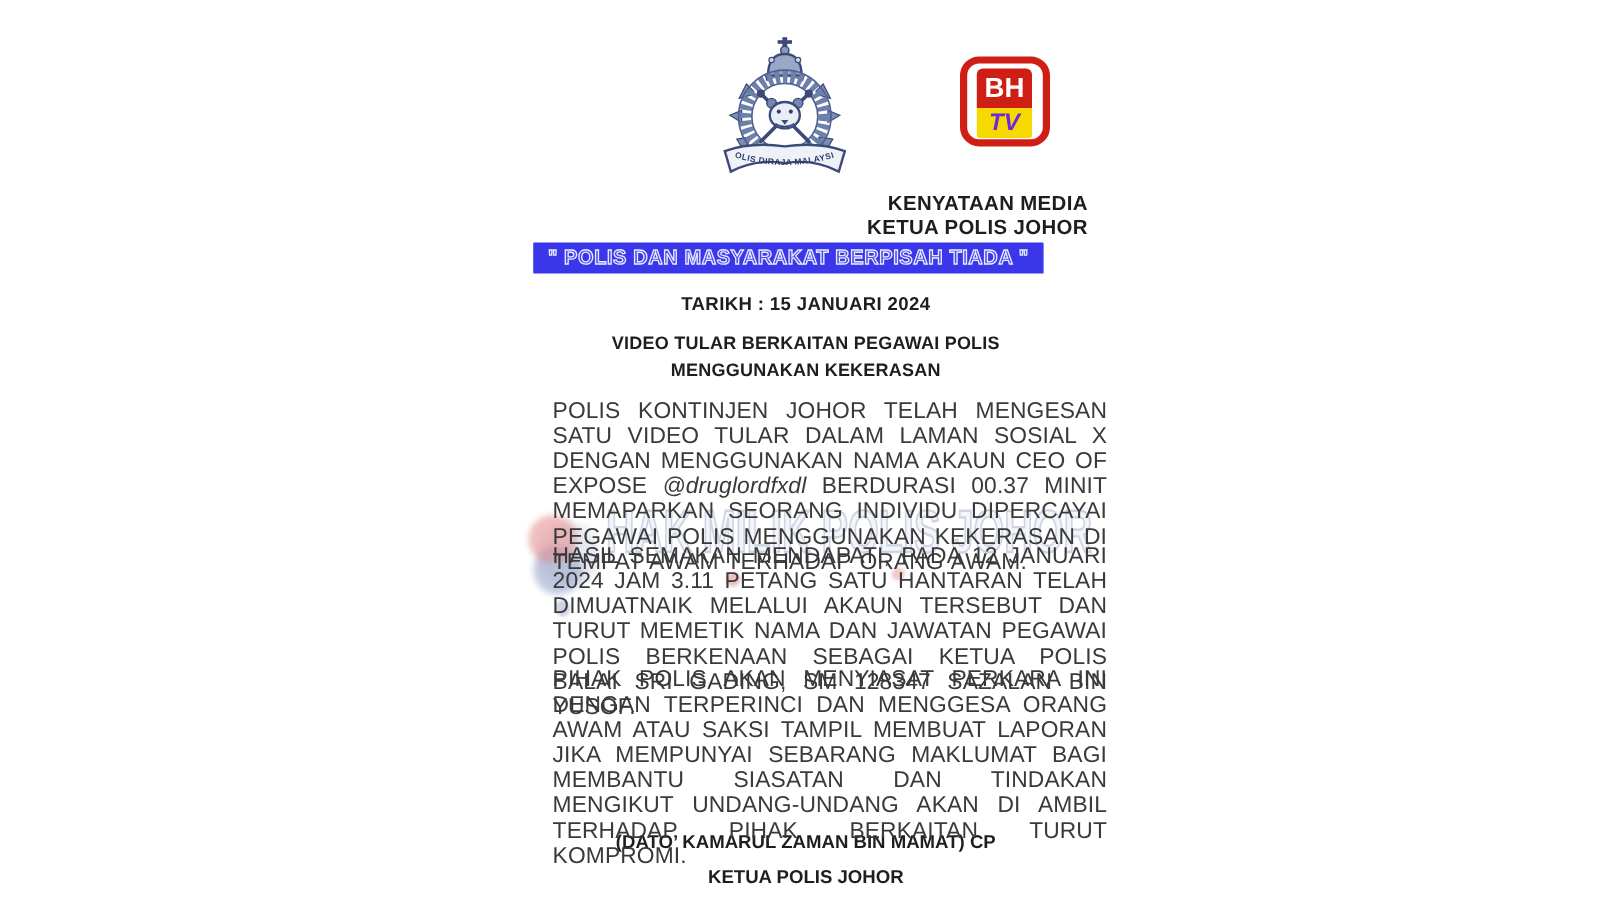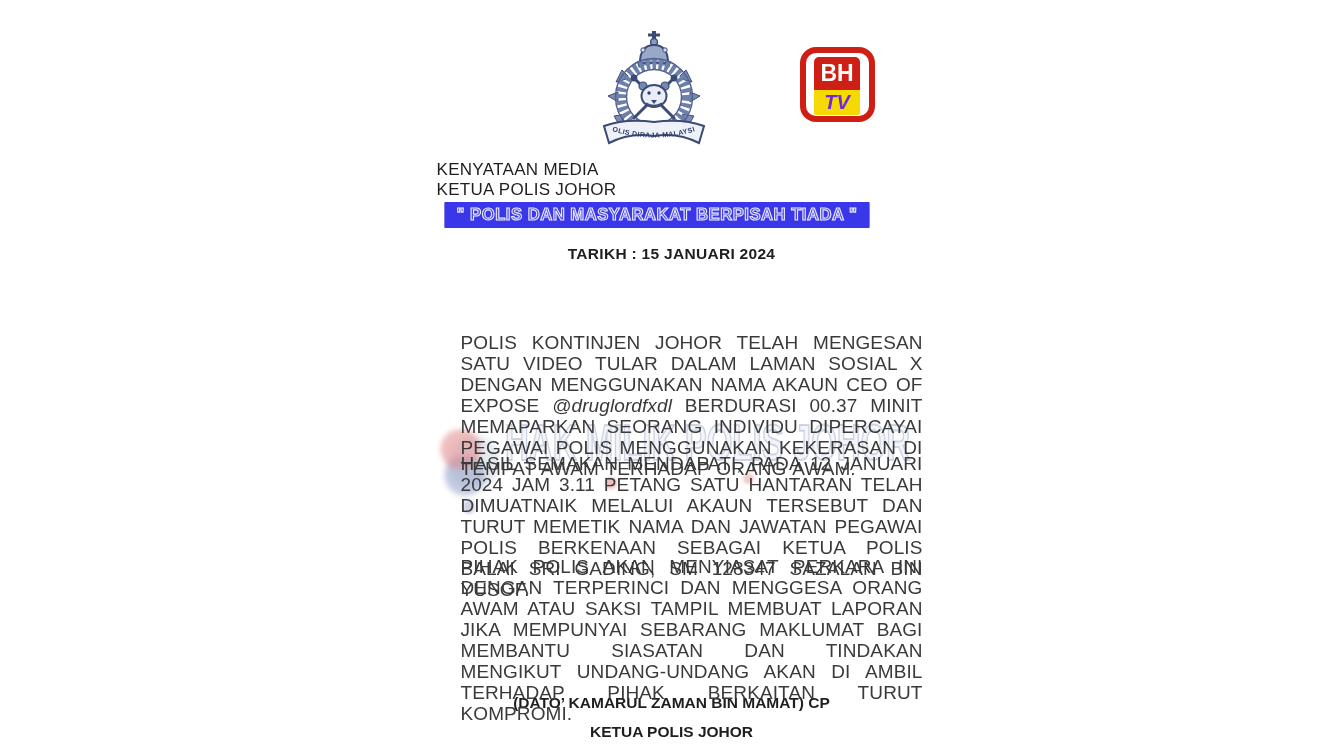--- a/index.html
+++ b/index.html
@@ -27,21 +27,21 @@
     border-radius:5px 5px 0 0; letter-spacing:0px;
   }
   .bhtv .tv {
     width:46px; height:25px; background:#f6d900; color:#111111;
     font-weight:800; font-style:italic; font-size:20px; line-height:25px;
     text-align:center; border-radius:0 0 2px 2px;
   }
   
   .title {
     position:absolute; left:0; top:160px; width:100%;
-    text-align:left; font-weight:400; font-size:17px; line-height:20px;
+    text-align:right; font-weight:700; font-size:17px; line-height:20px;
     color:#1e1e1e; letter-spacing:0.3px;
   }
   .motto {
     position:absolute; left:3px; top:202px; width:434px; height:26px;
     background:#3a36ea; color:#4a45e8;
     font-weight:800; font-size:17px; line-height:26px; text-align:center;
     letter-spacing:0.5px; -webkit-text-stroke:1.1px #e7eaff;
     transform:scaleX(0.98); transform-origin:center;
     border-radius:1px;
   }
@@ -155,20 +155,21 @@
 
     <div class="title">
       <div>KENYATAAN MEDIA</div>
       <div>KETUA POLIS JOHOR</div>
     </div>
 
     <div class="motto" style="background: rgb(58, 54, 234);">" POLIS DAN MASYARAKAT BERPISAH TIADA "</div>
 
     <div class="date">TARIKH : 15 JANUARI 2024</div>
 
+    <div class="subject">VIDEO TULAR BERKAITAN PEGAWAI POLIS MENGGUNAKAN KEKERASAN</div>
 
     <div class="wm-crest"></div>
     <div class="speck s1"></div>
     <div class="speck s2"></div>
     <div class="speck s3"></div>
     <div class="wm-text">HAK MILIK POLIS JOHOR</div>
 
     <p class="para p1"><span>POLIS KONTINJEN JOHOR TELAH MENGESAN SATU VIDEO TULAR DALAM LAMAN SOSIAL X DENGAN MENGGUNAKAN NAMA AKAUN CEO OF EXPOSE </span><span class="handle">@druglordfxdl</span><span> BERDURASI 00.37 MINIT MEMAPARKAN SEORANG INDIVIDU DIPERCAYAI PEGAWAI POLIS MENGGUNAKAN KEKERASAN DI TEMPAT AWAM TERHADAP ORANG AWAM.</span></p>
 
     <p class="para p2">HASIL SEMAKAN MENDAPATI, PADA 12 JANUARI 2024 JAM 3.11 PETANG SATU HANTARAN TELAH DIMUATNAIK MELALUI AKAUN TERSEBUT DAN TURUT MEMETIK NAMA DAN JAWATAN PEGAWAI POLIS BERKENAAN SEBAGAI KETUA POLIS BALAI SRI GADING, SM 128347 SAZALAN BIN YUSOF.</p>

